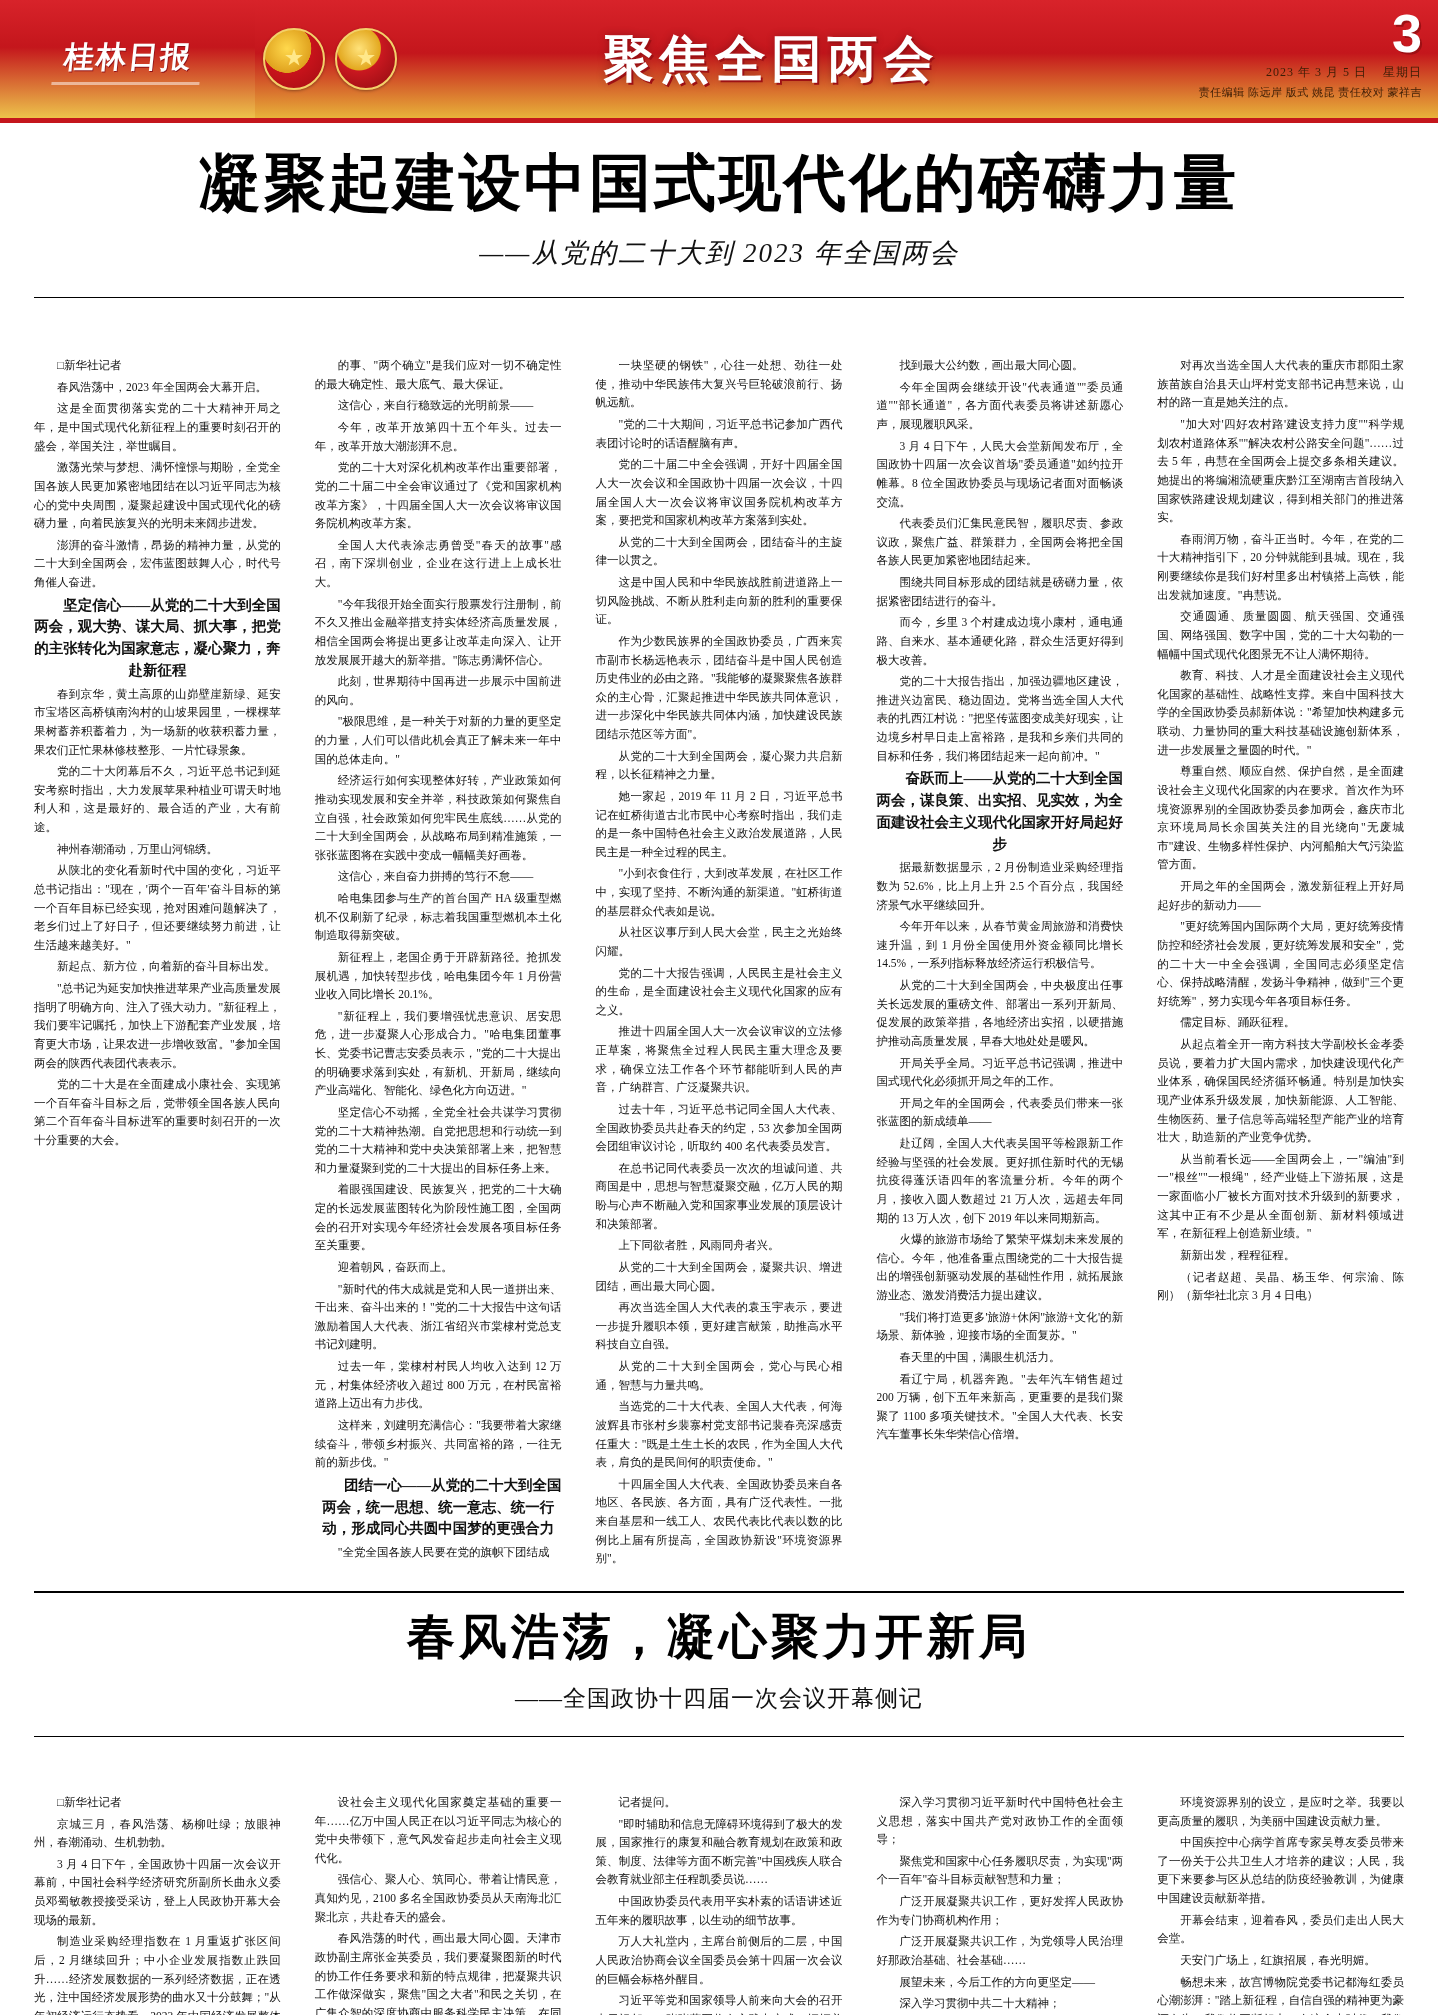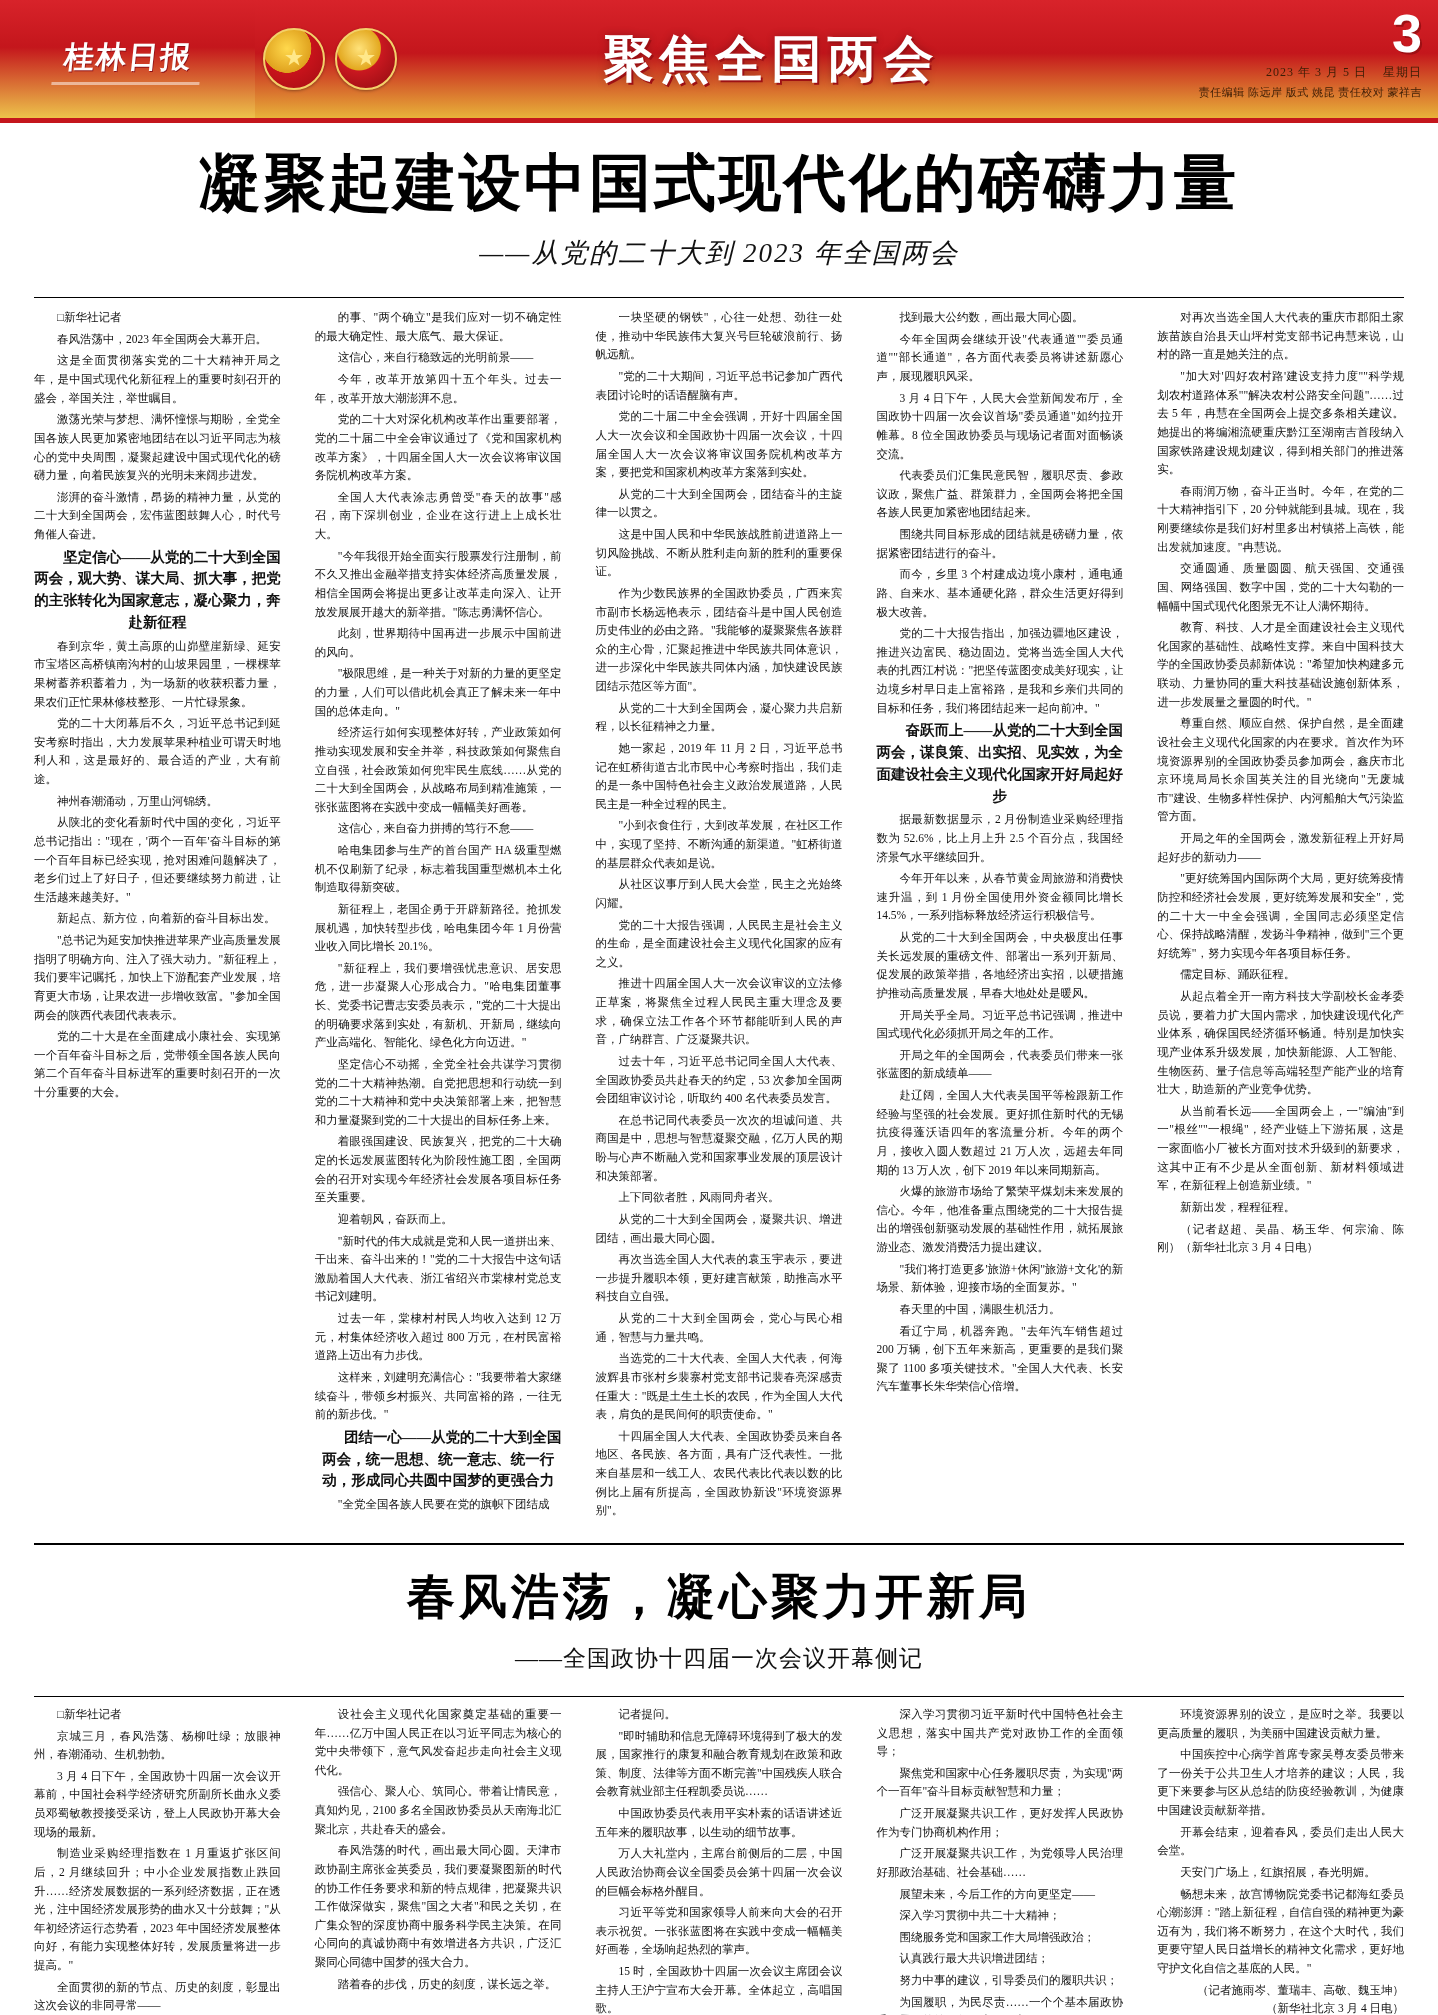--- a/index.html
+++ b/index.html
@@ -142,20 +142,21 @@
   }
 
   
   .article-1 {
     padding: 10px 34px 6px 34px;
   }
   .cols4 {
     display: grid;
     grid-template-columns: repeat(5, 1fr);
     column-gap: 34px;
+    margin-top: 48px;
   }
   .col {
     font-size: 11.5px;
     line-height: 1.62;
     text-align: justify;
     color: #111;
   }
   .col p {
     margin: 0 0 3px 0;
     text-indent: 2em;
@@ -185,21 +186,21 @@
     text-indent: 0;
     margin-top: 6px;
   }
   .sep-rule {
     margin: 14px 34px 0 34px;
     border-top: 2px solid #000;
   }
 
   
   .headline-wrap-2 {
-    padding: 20px 40px 6px 40px;
+    padding: 12px 40px 6px 40px;
     text-align: center;
   }
   .headline2 {
     font-size: 48px;
     font-weight: bold;
     letter-spacing: 4px;
     color: #000;
   }
   .subhead2 {
     margin-top: 14px;

